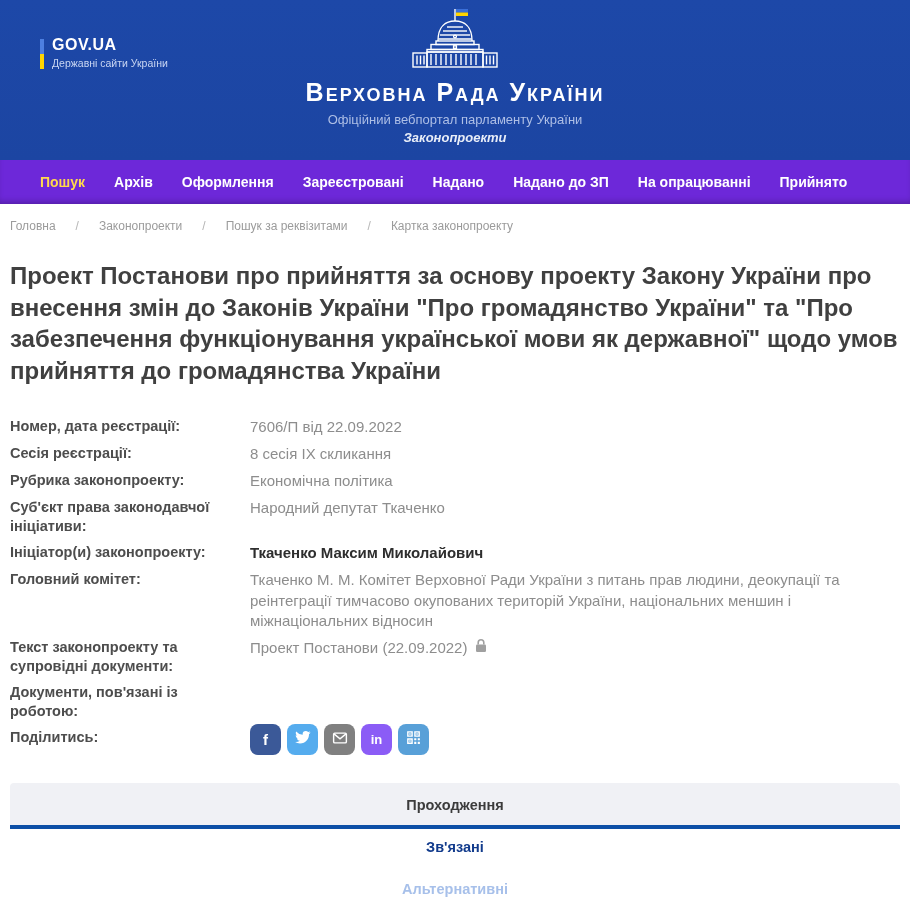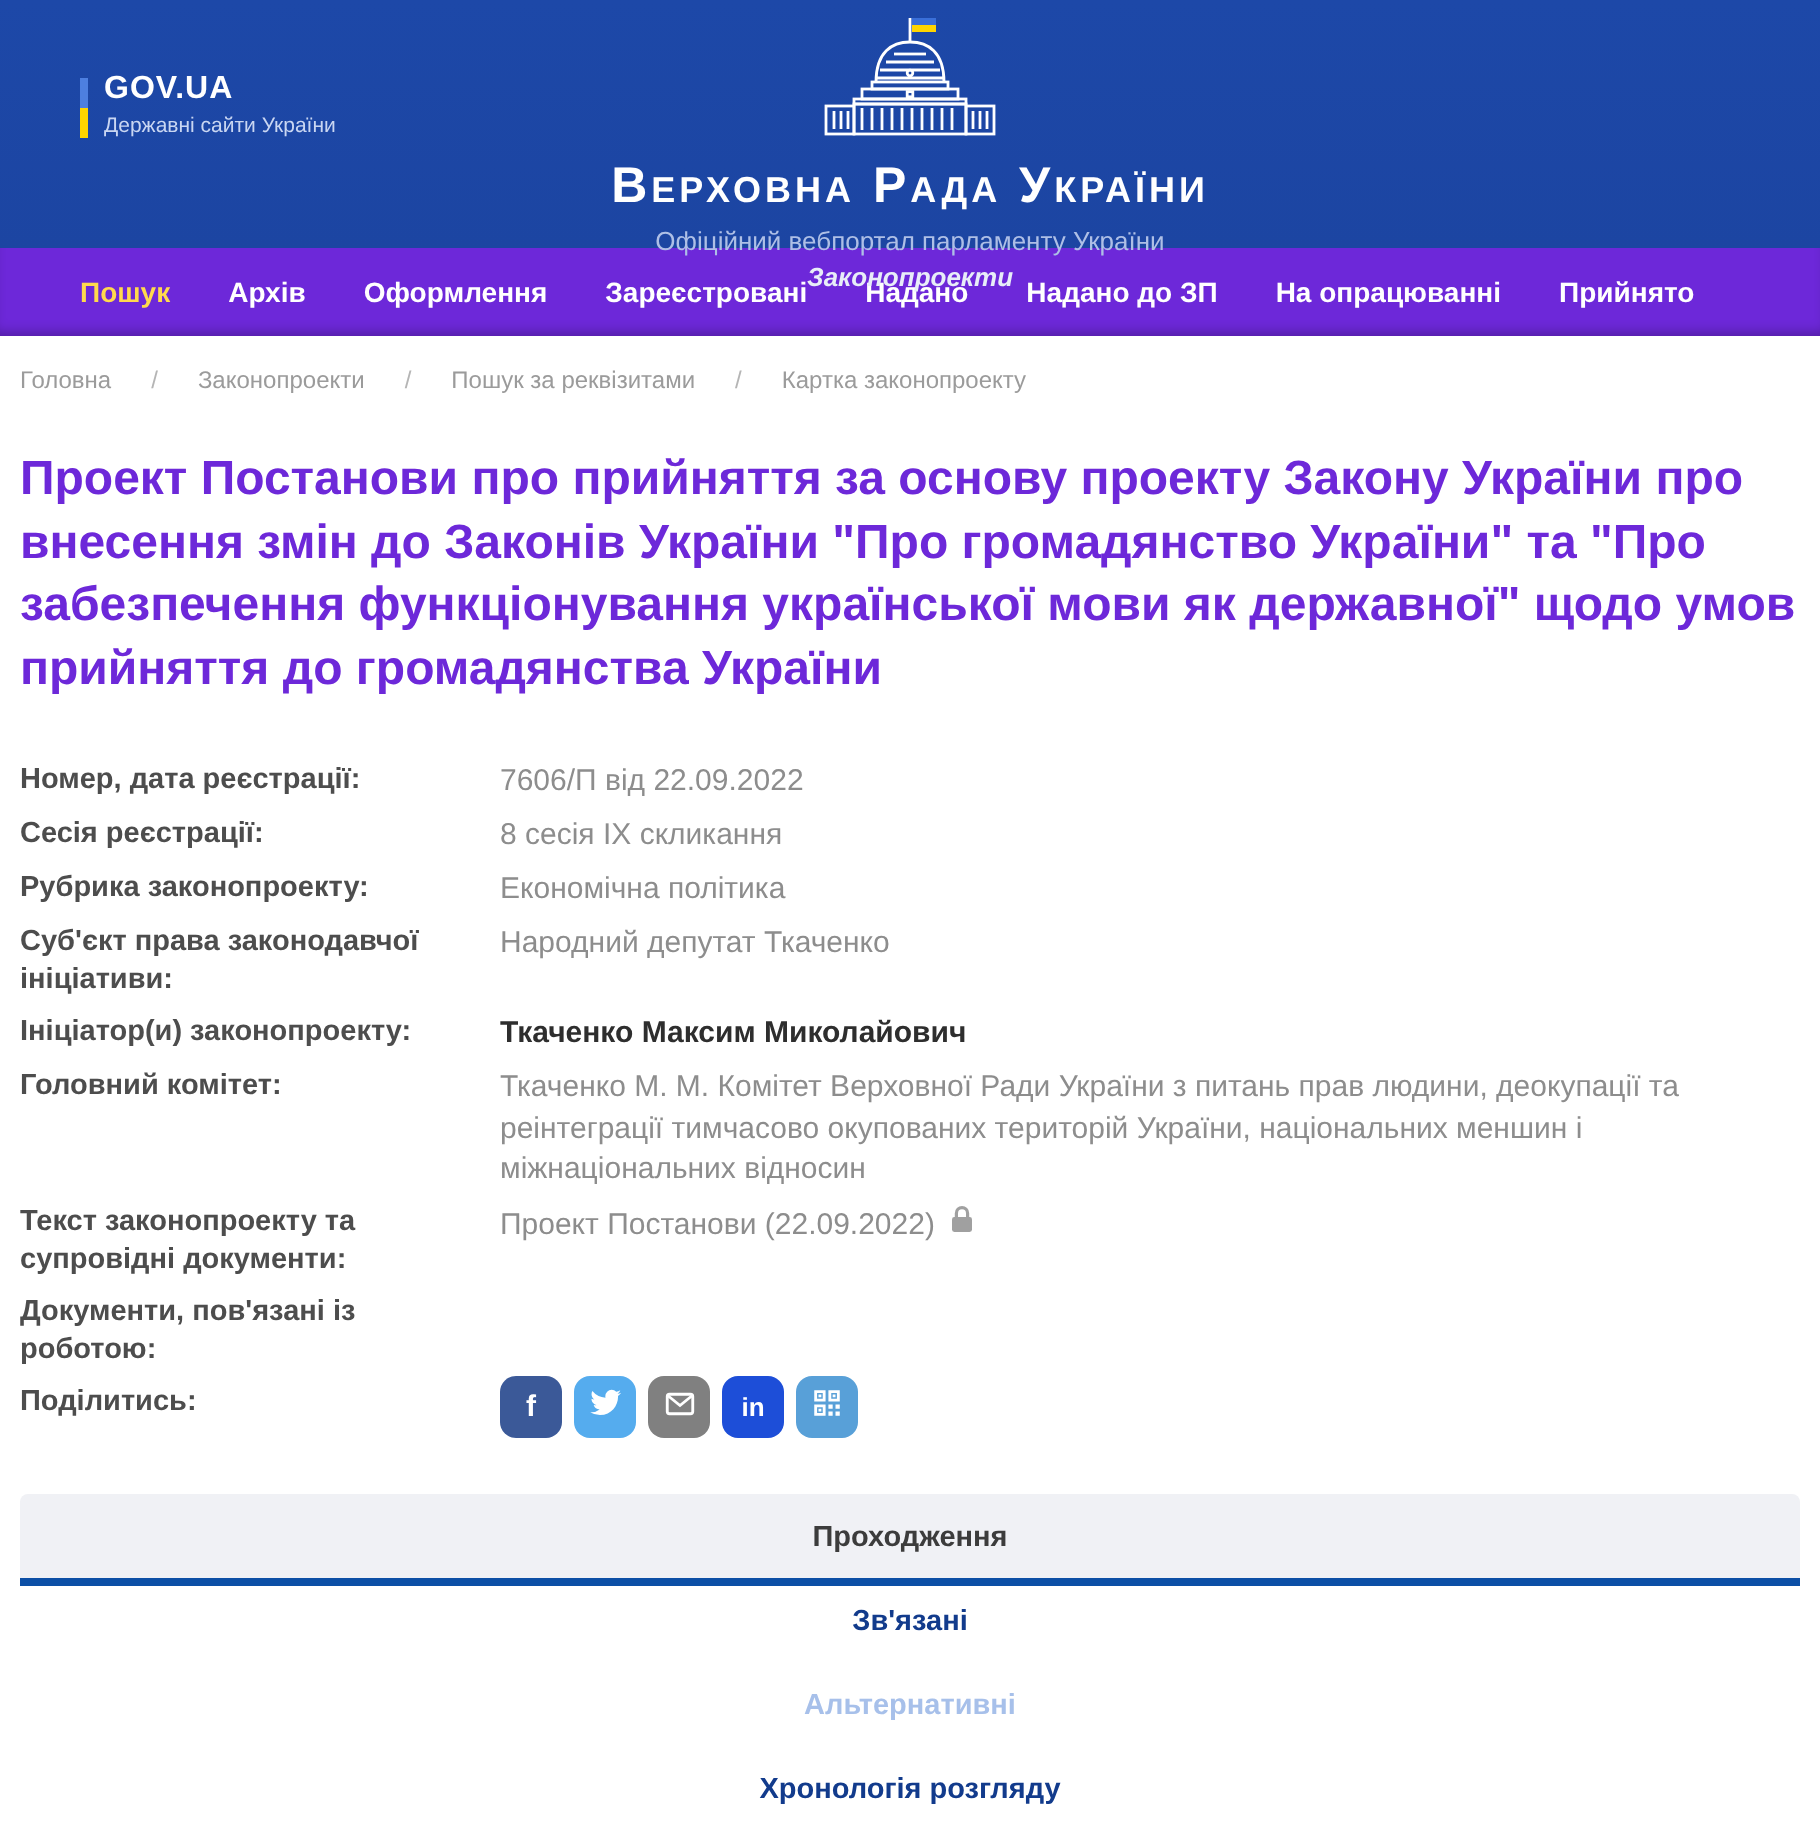--- a/index.html
+++ b/index.html
@@ -5,21 +5,21 @@
   * { margin:0; padding:0; box-sizing:border-box; }
   html,body { width:910px; }
   body {
     font-family:"Liberation Sans","DejaVu Sans",sans-serif;
     background:#fff; color:#222;
     min-height:920px; display:flex; flex-direction:column;
   }
 
   
   .header {
-    height:124px; position:relative;
+    height:160px; position:relative;
     background:linear-gradient(180deg,#1d48a8 0%,#1c45a2 100%);
     color:#fff; flex:0 0 auto;
   }
   .govua { position:absolute; left:40px; top:36px; display:flex; align-items:flex-start; gap:8px; cursor:pointer; }
   .govua-flag { width:4px; height:30px; margin-top:3px; display:flex; flex-direction:column; }
   .govua-flag .b { flex:1; background:#4d7fe0; }
   .govua-flag .y { flex:1; background:#ffd500; }
   .govua-title { font-size:16px; font-weight:bold; letter-spacing:.5px; }
   .govua-sub { font-size:10.5px; color:#c9d6f2; margin-top:3px; }
 
@@ -42,21 +42,21 @@
   .nav-item.active { color:#ffd94d; }
 
   
   .content { padding:0 10px; flex:0 0 auto; }
   .breadcrumb { margin-top:15px; font-size:12px; color:#9b9b9b; display:flex; gap:20px; align-items:center; }
   .breadcrumb .crumb { cursor:pointer; }
   .breadcrumb .sep { color:#b5b5b5; }
 
   .bill-title {
     margin-top:27px; font-size:24px; font-weight:bold; line-height:1.32;
-    color:#6d28d9; max-width:895px;
+    color:#404040; max-width:895px;
   }
 
   .details { margin-top:30px; }
   .detail-row { display:grid; grid-template-columns:230px 1fr; column-gap:10px; margin-bottom:7px; align-items:start; }
   .detail-label { font-size:14.5px; font-weight:bold; color:#4d4d4d; line-height:1.3; }
   .detail-value { font-size:15px; color:#8d8d8d; line-height:1.35; max-width:650px; }
   .detail-value.strong { color:#2e2e2e; font-weight:bold; }
   .doc-link { display:inline-flex; align-items:center; gap:7px; cursor:pointer; }
   .lock-icon { display:inline-block; }
 
@@ -229,21 +229,21 @@
           </span>
         </button>
         <button class="share-btn" style="background:#808080">
           <span>
             <svg width="18" height="18" viewBox="0 0 24 24" fill="none" stroke="#ffffff" stroke-width="1.9">
               <rect x="3.5" y="5.5" width="17" height="13" rx="1.5"></rect>
               <path d="M4 6.5 L12 13 L20 6.5"></path>
             </svg>
           </span>
         </button>
-        <button class="share-btn" style="background:#1d4ed8">
+        <button class="share-btn" style="background:#8b5cf6">
           <span class="glyph" style="font-size:13px">in</span>
         </button>
         <button class="share-btn" style="background:#58a0d8">
           <span>
             <svg width="17" height="17" viewBox="0 0 24 24" fill="#ffffff">
               <path d="M3 3h8v8H3V3zm2 2v4h4V5H5zm1 1h2v2H6V6z"></path>
               <path d="M13 3h8v8h-8V3zm2 2v4h4V5h-4zm1 1h2v2h-2V6z"></path>
               <path d="M3 13h8v8H3v-8zm2 2v4h4v-4H5zm1 1h2v2H6v-2z"></path>
               <path d="M13 13h3v3h-3v-3zm5 0h3v3h-3v-3zm-5 5h3v3h-3v-3zm5 0h3v3h-3v-3z"></path>
             </svg>

